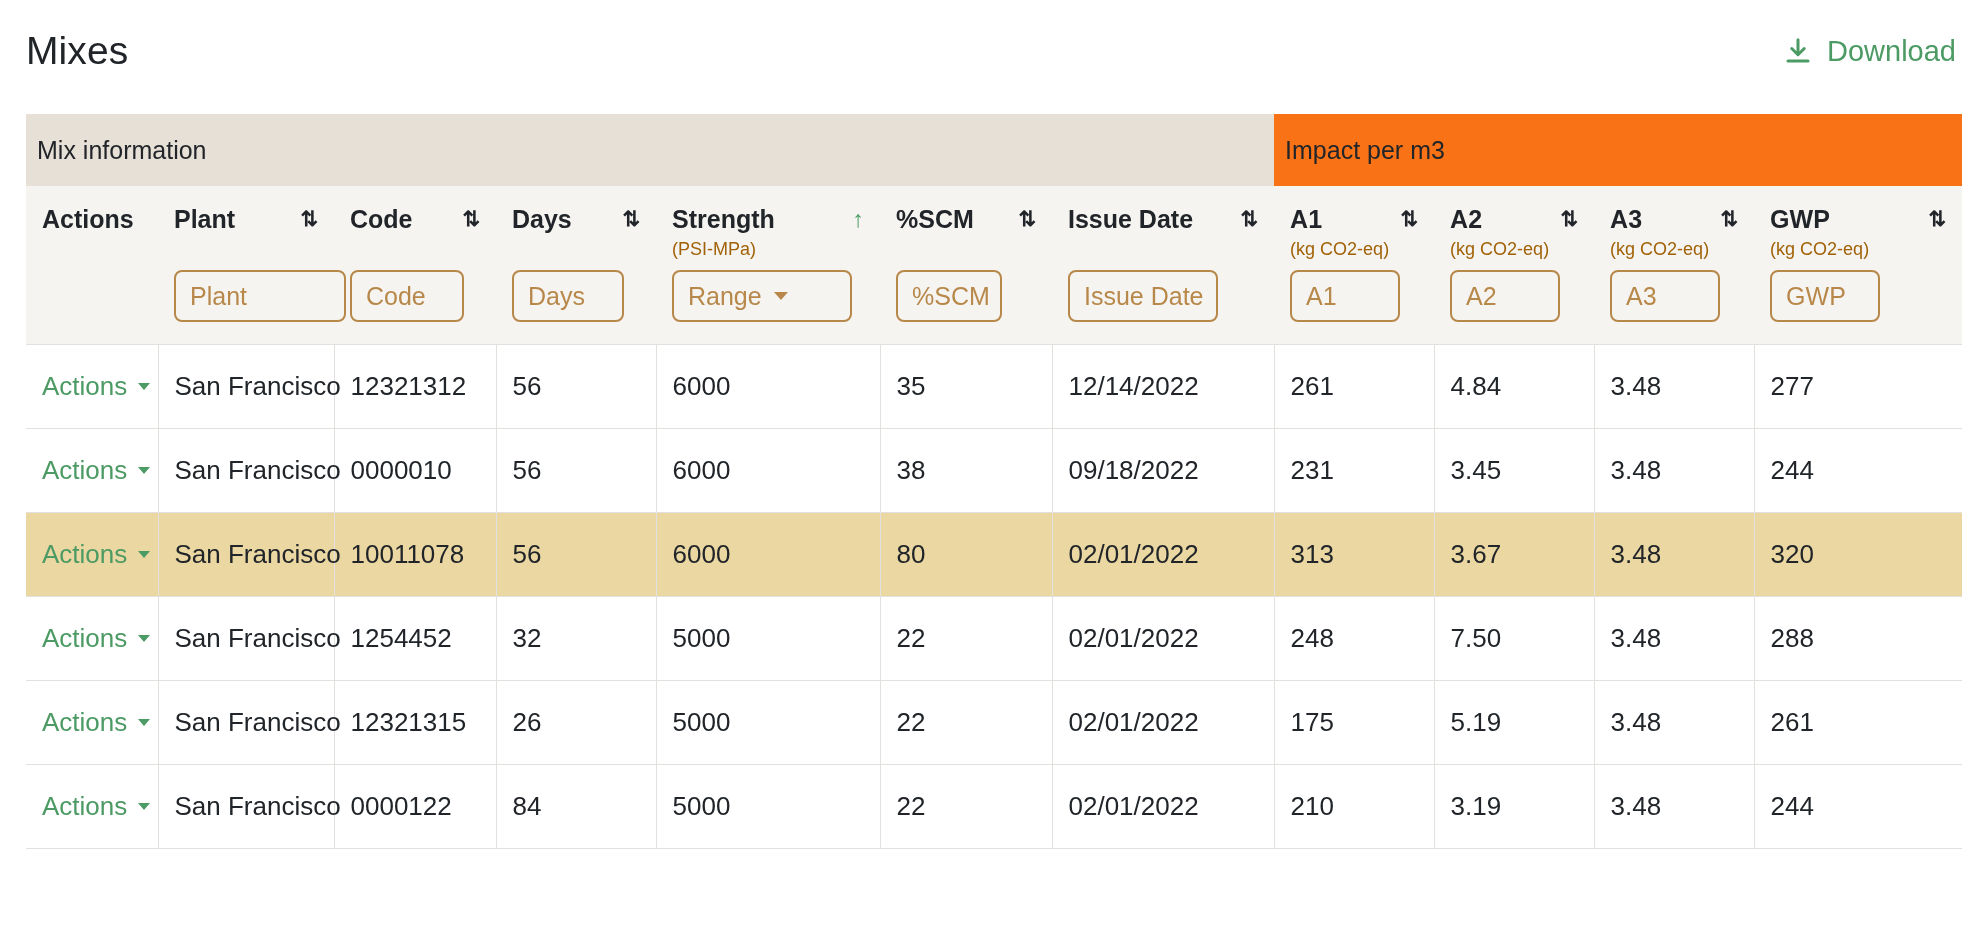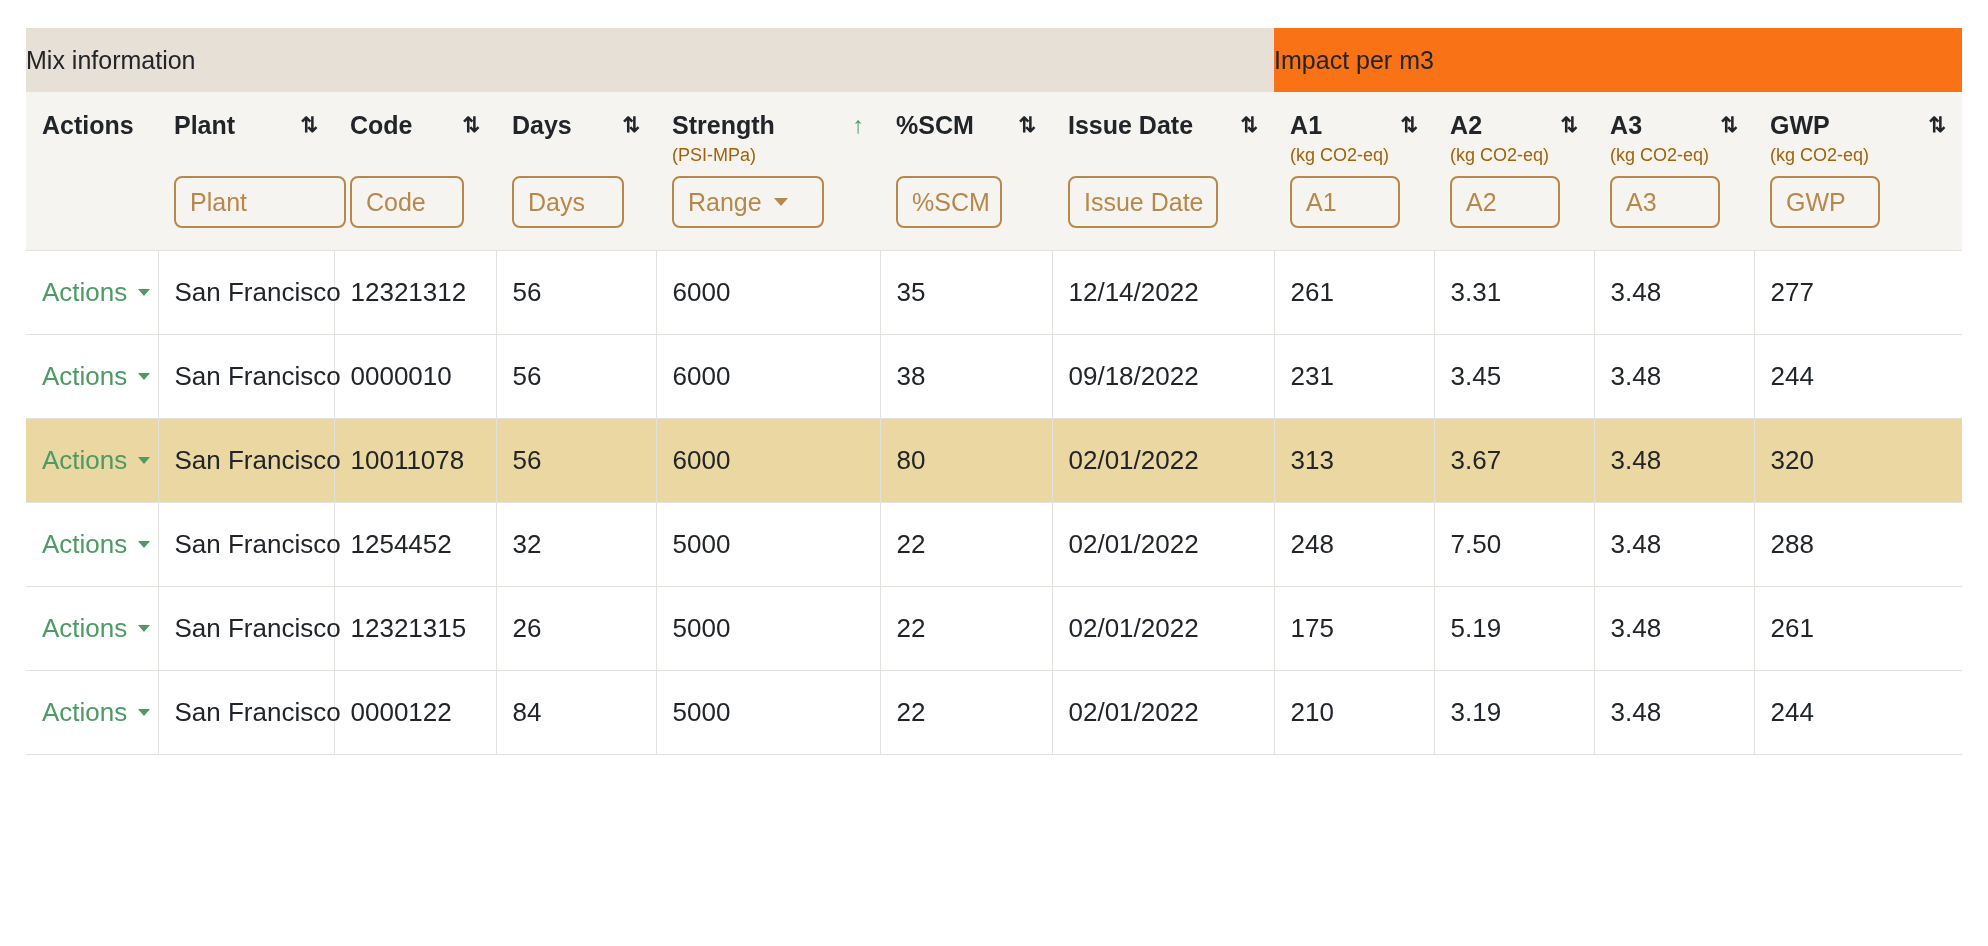--- a/index.html
+++ b/index.html
@@ -29,21 +29,21 @@
     padding: 4px 6px; background: none; border: none;
     font-family: "Liberation Sans", sans-serif;
   }
   .download-btn svg { display: block; }
 
   
   .table-wrap { margin-top: 28px; width: 1936px; }
   table.mixes { border-collapse: collapse; width: 100%; table-layout: fixed; }
 
   
-  tr.group-row th { padding: 0; border: none; height: 64px; }
+  tr.group-row th { padding: 11px; border: none; height: 72px; }
   .grp-mix {
     background: #e7e0d6; color: #212529;
     font-size: 25px; font-weight: 400;
     padding: 0 16px; text-align: left; vertical-align: middle;
   }
   .grp-impact {
     background: #f97316; color: #212529;
     font-size: 25px; font-weight: 400;
     padding: 0 16px; text-align: left; vertical-align: middle;
   }
@@ -73,21 +73,21 @@
     display: inline-flex; align-items: center; gap: 10px;
     border: 2px solid #b8884a; border-radius: 8px;
     height: 52px; padding: 0 14px; min-width: 0;
     background: #f5f4f1; color: #b8884a;
     font-size: 25px; font-family: "Liberation Sans", sans-serif;
     cursor: text; white-space: nowrap; overflow: hidden;
   }
   .filter-box.w-plant  { width: 172px; }
   .filter-box.w-code   { width: 114px; }
   .filter-box.w-days   { width: 112px; }
-  .filter-box.w-range  { width: 152px; cursor: pointer; }
+  .filter-box.w-range  { width: 180px; cursor: pointer; }
   .filter-box.w-scm    { width: 106px; }
   .filter-box.w-issue  { width: 150px; }
   .filter-box.w-a      { width: 110px; }
   .filter-box.w-gwp    { width: 110px; }
   .caret {
     width: 0; height: 0; border-left: 7px solid transparent;
     border-right: 7px solid transparent; border-top: 8px solid #b8884a;
     margin-left: 2px;
   }
 
@@ -111,20 +111,33 @@
   .actions-link .caret {
     border-top-color: #4c9a64; border-left-width: 6px;
     border-right-width: 6px; border-top-width: 7px;
   }
 </style>
 </head>
 <body>
 
 <div class="page">
 
+  <div class="page-header">
+    <h1 class="page-title">Mixes</h1>
+    <button class="download-btn">
+      <span>
+        <svg width="30" height="30" viewBox="0 0 24 24" fill="none" stroke="#4c9a64" stroke-width="2.4" stroke-linecap="round" stroke-linejoin="round">
+          <path d="M12 3v11"></path>
+          <path d="M7 10l5 5 5-5"></path>
+          <path d="M4 20h16"></path>
+        </svg>
+      </span>
+      <span>Download</span>
+    </button>
+  </div>
 
   <div class="table-wrap">
     <table class="mixes">
       <colgroup>
         <col style="width:132px">
           <col style="width:176px">
           <col style="width:162px">
         <col style="width:160px">
           <col style="width:224px">
           <col style="width:172px">
@@ -286,21 +299,21 @@
                 <span>Actions</span>
                 <span class="caret"></span>
               </span></td>
             <td>San Francisco</td>
             <td>12321312</td>
             <td>56</td>
             <td>6000</td>
             <td>35</td>
             <td>12/14/2022</td>
             <td>261</td>
-            <td>3.31</td>
+            <td>4.84</td>
             <td>3.48</td>
             <td>277</td>
           </tr>
           <tr class="">
             <td><span class="actions-link">
                 <span>Actions</span>
                 <span class="caret"></span>
               </span></td>
             <td>San Francisco</td>
             <td>0000010</td>

